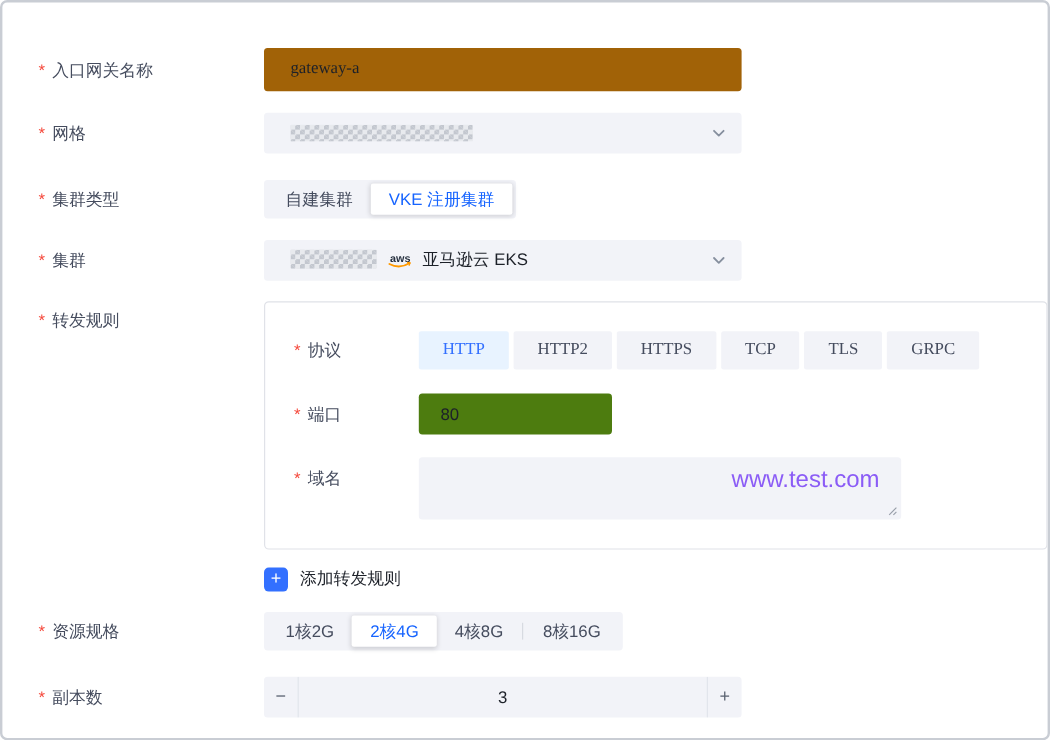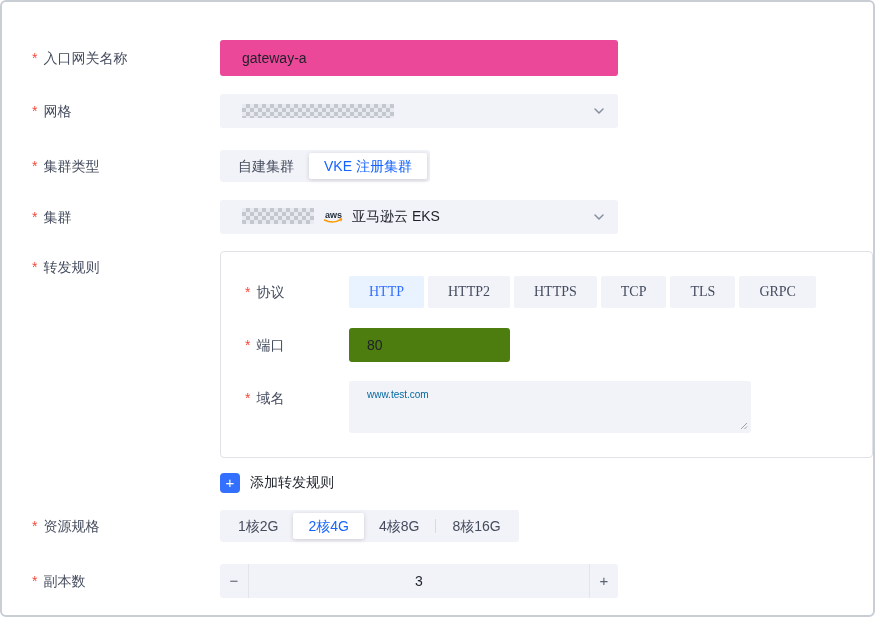--- a/index.html
+++ b/index.html
@@ -26,23 +26,23 @@
   .r2{margin-bottom:22px;} .r2 .row-label{padding-top:7px;}
   .r3{margin-bottom:18px;} .r3 .row-label{padding-top:6px;}
   .r4{margin-bottom:17px;} .r4 .row-label{padding-top:7px;}
   .r5{margin-bottom:15px;} .r5 .row-label{padding-top:6px;}
   .r6{margin-bottom:17px;}
   .r7{margin-bottom:22px;} .r7 .row-label{padding-top:6px;}
   .r8{} .r8 .row-label{padding-top:7px;}
 
   .text-input{
     width:398px;height:36px;box-sizing:border-box;
-    background:#ec4899;border:none;border-radius:3px;
+    background:#a16207;border:none;border-radius:3px;
     padding:0 22px;font-size:14px;color:#1d2129;outline:none;
-    font-family:Liberation Sans, sans-serif;
+    font-family:Liberation Serif, serif;
   }
   .select{
     width:398px;height:34px;box-sizing:border-box;
     background:#f2f3f8;border-radius:3px;
     display:flex;align-items:center;
     padding:0 12px 0 22px;cursor:pointer;
   }
   .select .sel-body{flex:1;display:flex;align-items:flex-start;gap:8px;}
   .redacted{
     height:14px;border-radius:1px;
@@ -96,22 +96,22 @@
   .port-input{
     width:161px;height:34px;box-sizing:border-box;
     background:#4d7c0f;border:none;border-radius:3px;
     padding:0 18px;font-size:14px;color:#1d2129;outline:none;
     font-family:inherit;
   }
   .domain-wrap{position:relative;width:402px;}
   .domain-input{
     width:402px;height:52px;box-sizing:border-box;
     background:#f2f3f8;border:none;border-radius:3px;
-    padding:8px 18px;font-size:10px;color:#0369a1;outline:none;
-    resize:none;font-family:inherit;display:block;
+    padding:8px 18px;font-size:20px;color:#8b5cf6;outline:none;
+    resize:none;font-family:inherit;display:block;text-align:right;
   }
   .resize-handle{position:absolute;right:3px;bottom:3px;}
 
   .add-rule{display:flex;align-items:center;gap:10px;margin-left:188px;cursor:pointer;}
   .add-icon{
     width:20px;height:20px;border-radius:4px;background:#3370ff;
     color:#fff;font-size:15px;line-height:20px;text-align:center;flex:none;
   }
   .add-label{color:#1d2129;}
 

